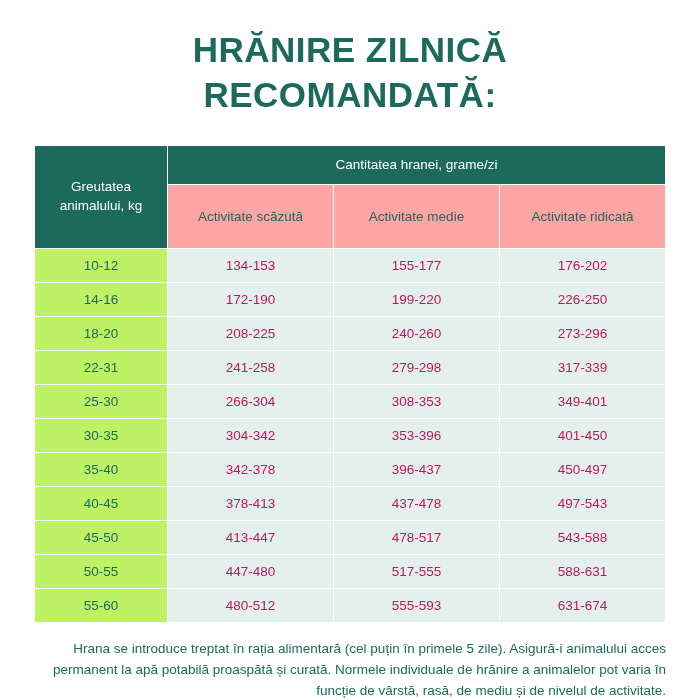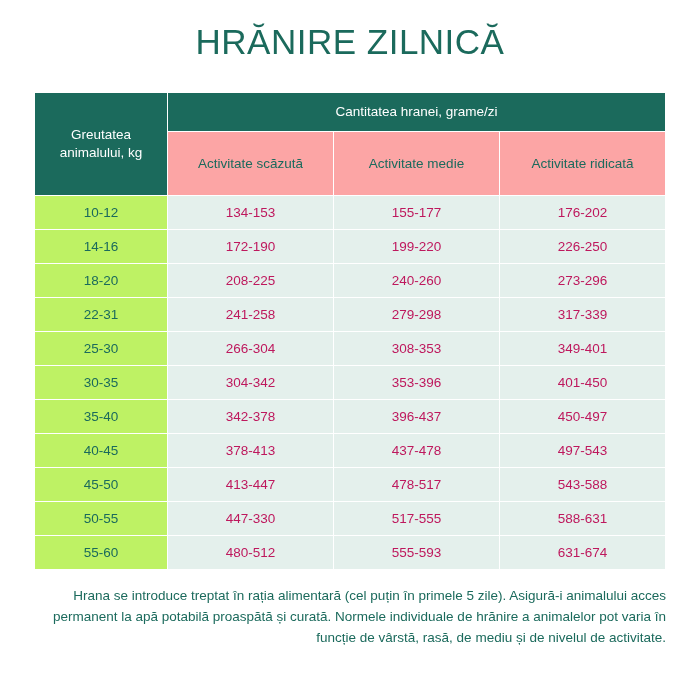--- a/index.html
+++ b/index.html
@@ -17,25 +17,25 @@
   .page {
     width: 700px;
     height: 700px;
     box-sizing: border-box;
     padding: 0;
     position: relative;
   }
   .title {
     text-align: center;
     font-size: 35px;
-    font-weight: normal;
+    font-weight: bold;
     letter-spacing: 0.5px;
     color: #1b6a5c;
     line-height: 1.28;
-    padding-top: 20px;
+    padding-top: 28px;
     padding-left: 30px;
     padding-right: 30px;
   }
   .title .line {
     display: block;
   }
   table.food-table {
     border-collapse: collapse;
     margin: 27px auto 0 auto;
     width: 632px;
@@ -96,20 +96,21 @@
     text-align: right;
   }
 </style>
 </head>
 <body>
 
 <div class="page">
 
   <div class="title">
     <span class="line">HRĂNIRE ZILNICĂ</span>
+    <span class="line">RECOMANDATĂ:</span>
   </div>
 
   <table class="food-table">
     <thead>
       <tr>
         <th class="hdr-weight" rowspan="2">Greutatea animalului, kg</th>
         <th class="hdr-dark" colspan="3">Cantitatea hranei, grame/zi</th>
       </tr>
       <tr>
         <th class="hdr-sub">Activitate scăzută</th>
@@ -167,21 +168,21 @@
         <td class="cell">497-543</td>
       </tr>
       <tr>
         <td class="cell-weight">45-50</td>
         <td class="cell">413-447</td>
         <td class="cell">478-517</td>
         <td class="cell">543-588</td>
       </tr>
       <tr>
         <td class="cell-weight">50-55</td>
-        <td class="cell">447-330</td>
+        <td class="cell">447-480</td>
         <td class="cell">517-555</td>
         <td class="cell">588-631</td>
       </tr>
       <tr>
         <td class="cell-weight">55-60</td>
         <td class="cell">480-512</td>
         <td class="cell">555-593</td>
         <td class="cell">631-674</td>
       </tr>
     </tbody>

